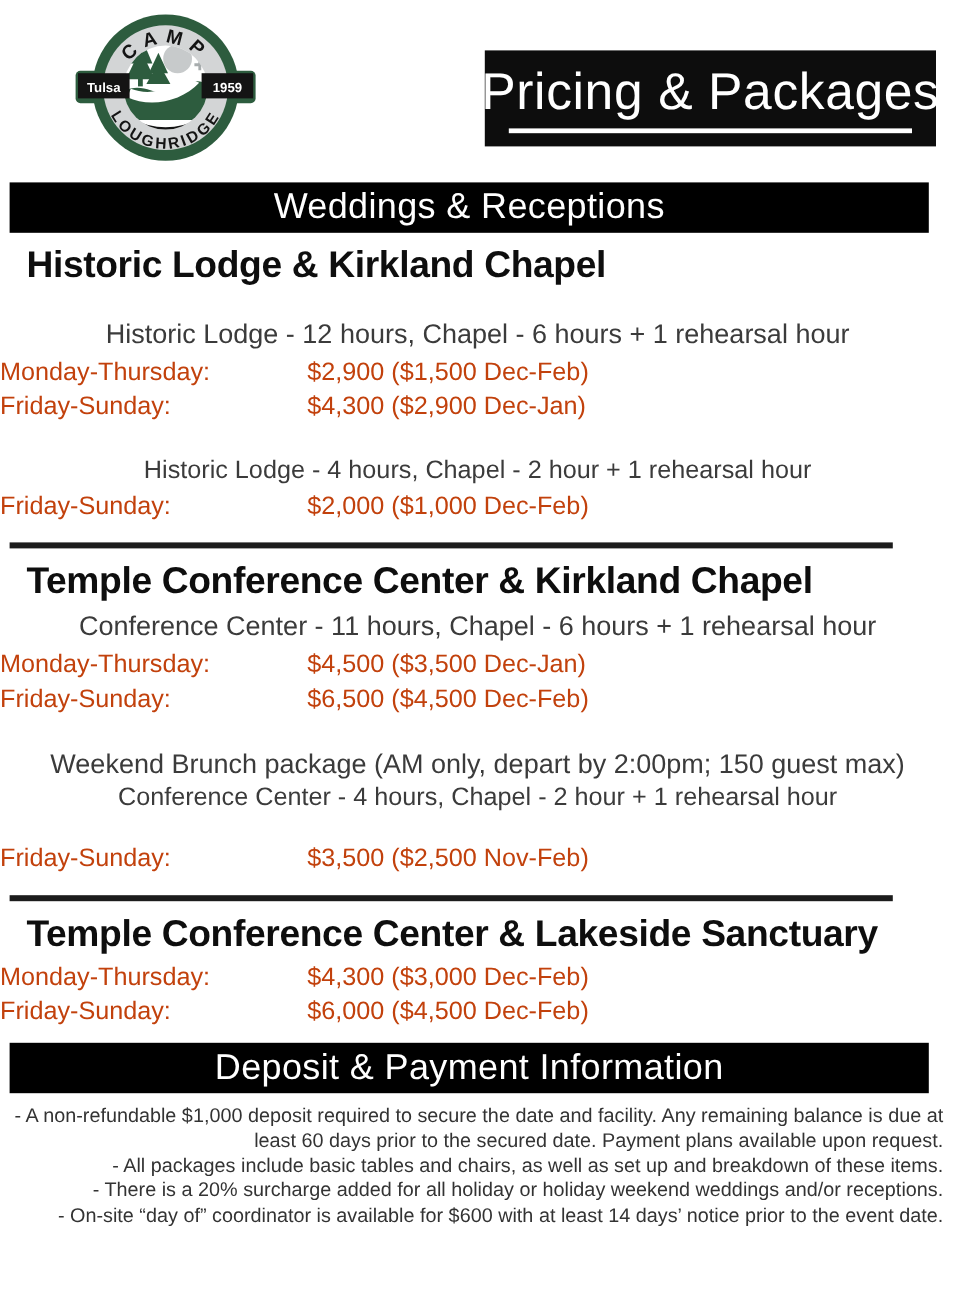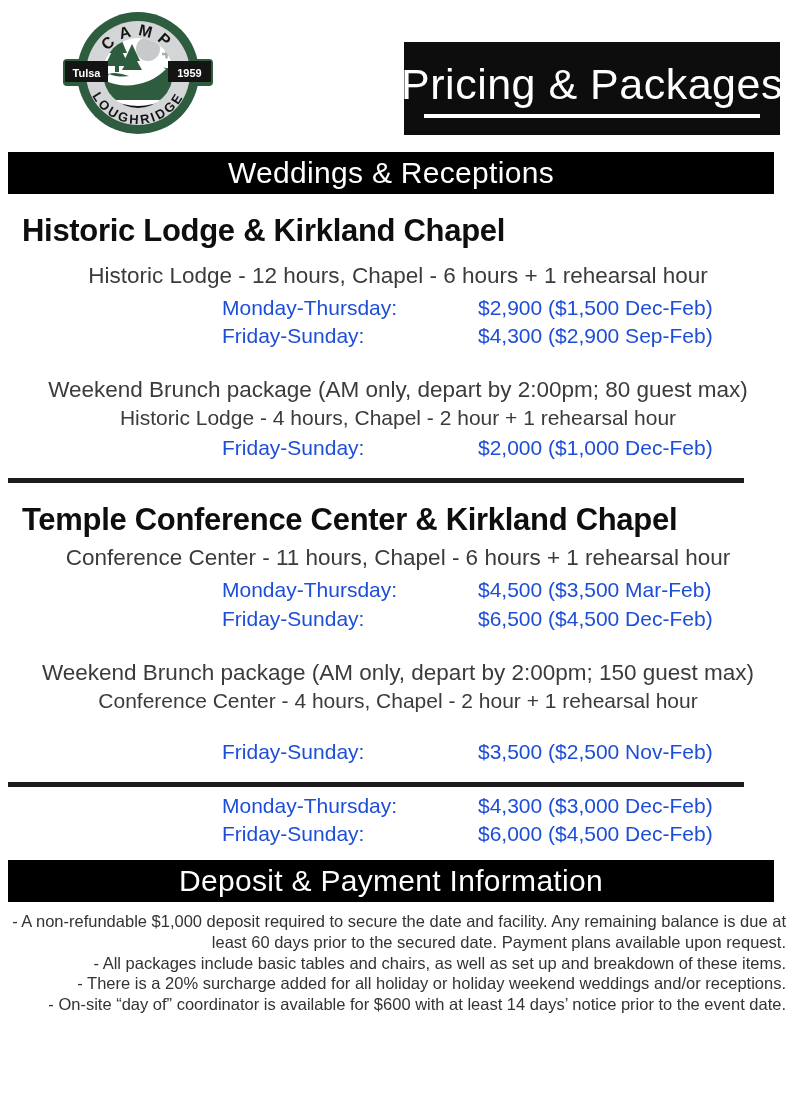--- a/index.html
+++ b/index.html
@@ -4,37 +4,37 @@
 <style>
   html,body { margin:0; padding:0; background:#e8e8e8; }
   .page {
     width:796px; height:1096px; margin:0 auto; background:#ffffff;
     font-family:"Liberation Sans", sans-serif; color:#222;
     position:relative; overflow:hidden; box-sizing:border-box;
   }
   
   .header { display:flex; justify-content:space-between; align-items:flex-start;
             padding:8px 16px 0 62px; height:144px; box-sizing:border-box; }
-  .title-banner { margin-top:34px; background:#0d0d0d; color:#fff; width:376px; height:93px;
+  .title-banner { margin-top:34px; background:#0d0d0d; color:#fff; width:376px; height:80px;
                   display:flex; flex-direction:column; align-items:center; justify-content:center; }
   .title-banner .t { font-size:43px; font-weight:400; letter-spacing:0.5px; white-space:nowrap; }
   .title-banner .underline { width:336px; height:4px; background:#ffffff; margin-top:5px; }
   
   .gold-banner { margin:8px 22px 0 8px; height:42px; background:#000000; color:#ffffff;
                  display:flex; align-items:center; justify-content:center;
                  font-size:30px; letter-spacing:0.3px; }
   
-  .section h2 { margin:19px 0 0 22px; font-size:31px; font-weight:700; color:#0e0e0e;
+  .section h2 { margin:9px 0 0 22px; font-size:31px; font-weight:700; color:#0e0e0e;
                 letter-spacing:-0.3px; }
   .centered { text-align:center; color:#3b3b3b; }
   .subtitle { font-size:22.5px; margin-top:7px; }
-  .subtitle.spaced { margin-top:14px; }
+  .subtitle.spaced { margin-top:27px; }
   .rates { margin-top:5px; }
-  .rate-row { display:grid; grid-template-columns:256px 1fr; padding-left:222px;
-              font-size:21px; color:#1d4ed8; line-height:1.34; }
+  .rate-row { display:grid; grid-template-columns:256px 1fr; 
+              font-size:21px; color:#c2410c; line-height:1.34; }
   .rate-row.gap { margin-top:25px; }
   .brunch { margin-top:27px; }
   .brunch-title { font-size:22.5px; }
   .brunch-sub { font-size:21px; margin-top:3px; }
   .brunch .rates { margin-top:4px; }
   .divider { height:5px; background:#1c1c1c; margin:16px 52px 0 8px; }
   
   .notes { padding:9px 10px 0 10px; font-size:16.5px; color:#333; line-height:1.26; }
   .note { padding-left:9px; text-indent:-9px;text-align:right; }
 </style>
@@ -97,44 +97,43 @@
   <div class="section">
     <h2>Historic Lodge &amp; Kirkland Chapel</h2>
     <div class="centered subtitle spaced">Historic Lodge - 12 hours, Chapel - 6 hours + 1 rehearsal hour</div>
     <div class="rates">
       <div class="rate-row">
         <span>Monday-Thursday:</span>
         <span>$2,900 ($1,500 Dec-Feb)</span>
       </div>
       <div class="rate-row">
         <span>Friday-Sunday:</span>
-        <span>$4,300 ($2,900 Sep-Feb)</span>
+        <span>$4,300 ($2,900 Dec-Jan)</span>
       </div>
     </div>
     <div class="brunch">
-      <div class="centered brunch-title">Weekend Brunch package (AM only, depart by 2:00pm; 80 guest max)</div>
       <div class="centered brunch-sub">Historic Lodge - 4 hours, Chapel - 2 hour + 1 rehearsal hour</div>
       <div class="rates">
         <div class="rate-row">
           <span>Friday-Sunday:</span>
           <span>$2,000 ($1,000 Dec-Feb)</span>
         </div>
       </div>
     </div>
   </div>
 
   <div class="divider"></div>
 
   <div class="section">
     <h2>Temple Conference Center &amp; Kirkland Chapel</h2>
     <div class="centered subtitle">Conference Center - 11 hours, Chapel - 6 hours + 1 rehearsal hour</div>
     <div class="rates">
       <div class="rate-row">
         <span>Monday-Thursday:</span>
-        <span>$4,500 ($3,500 Mar-Feb)</span>
+        <span>$4,500 ($3,500 Dec-Jan)</span>
       </div>
       <div class="rate-row">
         <span>Friday-Sunday:</span>
         <span>$6,500 ($4,500 Dec-Feb)</span>
       </div>
     </div>
     <div class="brunch">
       <div class="centered brunch-title">Weekend Brunch package (AM only, depart by 2:00pm; 150 guest max)</div>
       <div class="centered brunch-sub">Conference Center - 4 hours, Chapel - 2 hour + 1 rehearsal hour</div>
       <div class="rates">
@@ -142,20 +141,21 @@
           <span>Friday-Sunday:</span>
           <span>$3,500 ($2,500 Nov-Feb)</span>
         </div>
       </div>
     </div>
   </div>
 
   <div class="divider"></div>
 
   <div class="section">
+    <h2>Temple Conference Center &amp; Lakeside Sanctuary</h2>
     <div class="rates">
       <div class="rate-row">
         <span>Monday-Thursday:</span>
         <span>$4,300 ($3,000 Dec-Feb)</span>
       </div>
       <div class="rate-row">
         <span>Friday-Sunday:</span>
         <span>$6,000 ($4,500 Dec-Feb)</span>
       </div>
     </div>

